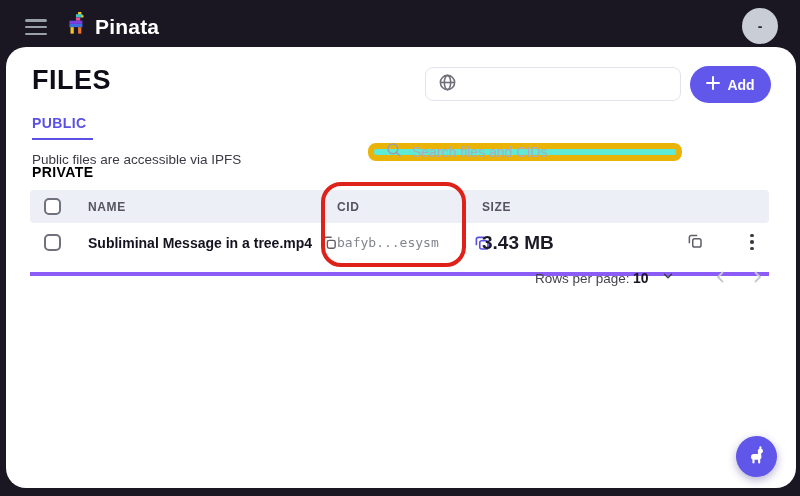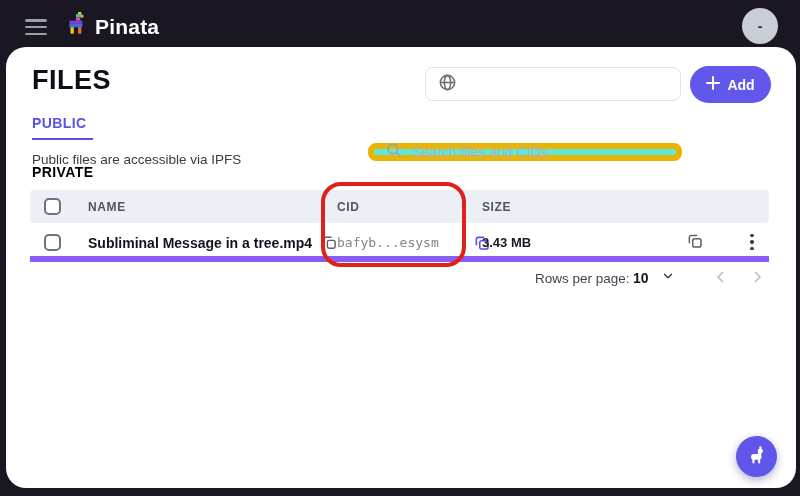--- a/index.html
+++ b/index.html
@@ -28,34 +28,34 @@
 
   .subtitle { position:absolute; left:26px; top:105px; font-size:13.5px; color:#3b3945; }
 
   .search-box { position:absolute; left:362px; top:96px; width:314px; height:18px; border:6px solid #eab308; border-radius:8px; background:#5eead4; display:flex; align-items:center; padding-left:11px; gap:9px; }
   .search-box input { border:none; outline:none; background:transparent; font-family:"Liberation Sans",sans-serif; font-size:14px; color:#2a2833; width:250px; }
   .search-box input::placeholder { color:#a9adb9; }
 
   .table { position:absolute; left:24px; top:143px; width:739px; }
   .thead { position:relative; height:33px; background:#edeff6; border-radius:4px; }
   .th { position:absolute; top:0; height:33px; display:flex; align-items:center; font-size:12px; font-weight:800; letter-spacing:0.6px; color:#55535f; }
-  .trow { position:relative; height:39px; background:#ffffff; border-bottom:6px solid #8b5cf6; }
+  .trow { position:relative; height:53px; background:#ffffff; border-bottom:4px solid #8b5cf6; }
   .td { position:absolute; top:0; height:39px; display:flex; align-items:center; }
 
   .checkbox { width:17px; height:17px; border:2px solid #70707e; border-radius:5px; background:#fff; cursor:pointer; }
   .cell-check { left:14px; }
   .col-name { left:58px; }
   .col-cid { left:307px; }
   .col-size { left:452px; }
   .col-date { left:513px; }
   .col-fileid { left:645px;margin-top:24px; }
 
   .file-name { font-size:14px; font-weight:700; color:#14121e; }
   .cid-text { font-family:"DejaVu Sans Mono", monospace; font-size:13px; color:#83858f; }
-  .size-text, .date-text { font-size:13px; font-weight:600; color:#1b1926; }
+  .size-text, .date-text { font-size:19px; font-weight:600; color:#1b1926; }
   .icon-btn { background:none; border:none; cursor:pointer; display:flex; align-items:center; justify-content:center; padding:0; }
   .row-name-copy { margin-left:9px; }
   .cid-copy { margin-left:34px; }
   .fileid-copy { position:absolute; left:656px; top:9px; }
   .kebab { position:absolute; left:712px; top:8px; width:20px; height:22px; display:flex; flex-direction:column; align-items:center; justify-content:center; gap:3px; cursor:pointer; background:none; border:none; }
   .kebab i { width:3.5px; height:3.5px; border-radius:50%; background:#3c3b46; }
 
   .pager { position:absolute; left:0; top:220px; width:763px; height:26px; }
   .rpp-label { position:absolute; left:529px; top:4px; font-size:13.5px; color:#44424e; }
   .rpp-select { position:absolute; left:627px; top:2px; display:flex; align-items:center; gap:12px; cursor:pointer; background:none; border:none; }

